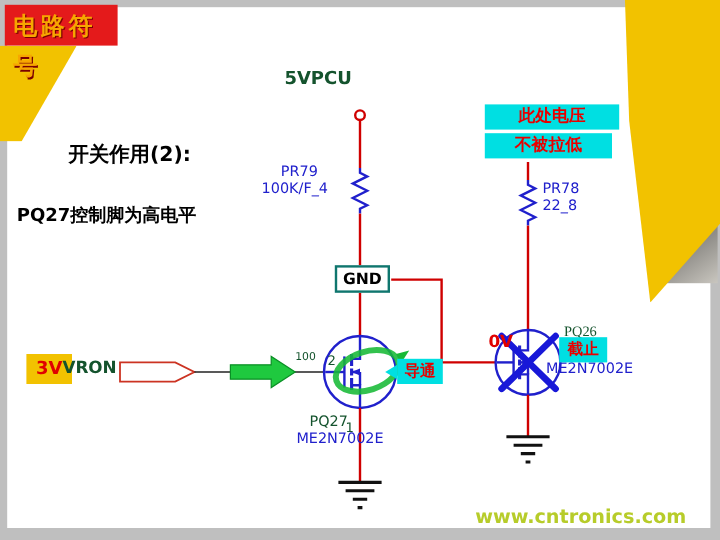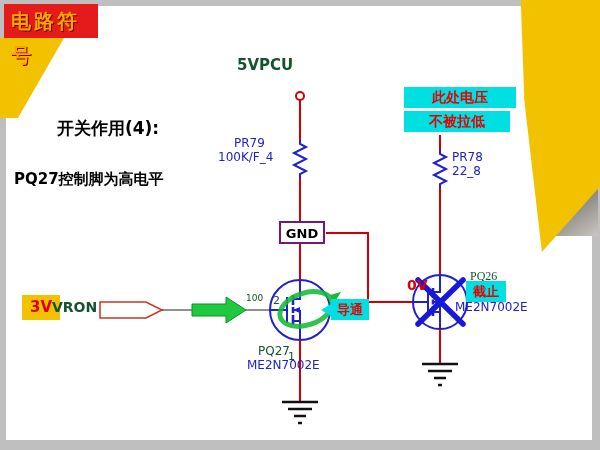--- a/index.html
+++ b/index.html
@@ -18,21 +18,21 @@
           color:#f7a600;font-size:20px;font-weight:bold;letter-spacing:3px;
           line-height:34px;padding-left:7px;box-sizing:border-box;
           text-shadow:1px 1px 0 #7a0000;}
   .heading1{left:57px;top:117px;font-size:17px;font-weight:bold;color:#000;z-index:5;}
   .heading2{left:14px;top:170px;font-size:15px;font-weight:bold;color:#000;z-index:5;}
   .schematic{left:0;top:0;width:600px;height:450px;z-index:4;}
   .lbl{z-index:5;color:#14532d;font-size:12px;white-space:nowrap;}
   .net{font-size:15px;font-weight:bold;}
   .blue{color:#2020cc;}
   .red{color:#e00000;font-weight:bold;}
-  .gnd-box{left:279px;top:221px;width:46px;height:23px;background:#fff;border:2px solid #701a75;
+  .gnd-box{left:279px;top:221px;width:46px;height:23px;background:#fff;border:2px solid #0f766e;
            z-index:5;font-size:13px;font-weight:bold;text-align:center;line-height:21px;
            box-sizing:border-box;}
   .cyan-box{background:#00dfe2;color:#e80000;font-weight:bold;z-index:6;text-align:center;
             box-sizing:border-box;}
   .note1{left:404px;top:87px;width:112px;height:21px;font-size:14px;line-height:21px;}
   .note2{left:404px;top:111px;width:106px;height:21px;font-size:14px;line-height:21px;}
   .on-box{left:331px;top:299px;width:38px;height:21px;font-size:13px;line-height:21px;}
   .off-box{left:466px;top:281px;width:40px;height:21px;font-size:13px;line-height:21px;}
   .v3-box{left:22px;top:295px;width:38px;height:25px;background:#f2c200;z-index:5;
           color:#e00000;font-weight:bold;font-size:15px;text-align:center;line-height:25px;}
@@ -49,21 +49,21 @@
   <div class="content abs"></div>
 
   <div class="abs photo"></div>
   <div class="abs decor-left"></div>
   <div class="abs decor-right"></div>
 
   <div class="abs banner">
     <span>电路符号</span>
   </div>
 
-  <div class="abs heading1">开关作用(4):</div>
+  <div class="abs heading1">开关作用(2):</div>
   <div class="abs heading2">PQ27控制脚为高电平</div>
 
   <svg class="abs schematic" viewBox="0 0 600 450">
 
     <circle cx="300" cy="96" r="4" fill="#fff" stroke="#cf0000" stroke-width="2"></circle>
     <path d="M300 100 V140" stroke="#cf0000" stroke-width="2" fill="none"></path>
     <path d="M300 140 v4 l6 3 l-12 6 l12 6 l-12 6 l12 6 l-6 3 v4" stroke="#2020cc" stroke-width="2" fill="none"></path>
     <path d="M300 178 V280" stroke="#cf0000" stroke-width="2" fill="none"></path>
     <path d="M326 233 H368 V302 H414" stroke="#cf0000" stroke-width="2" fill="none"></path>
 
@@ -133,13 +133,14 @@
 
   <div class="abs v3-box">3V</div>
   <div class="abs lbl vron">VRON</div>
   <div class="abs lbl red v0">0V</div>
 
   <div class="abs cyan-box note1">此处电压</div>
   <div class="abs cyan-box note2">不被拉低</div>
   <div class="abs cyan-box on-box">导通</div>
   <div class="abs cyan-box off-box">截止</div>
 
+  <div class="abs watermark">www.cntronics.com</div>
 </div>
 
 </body></html>

